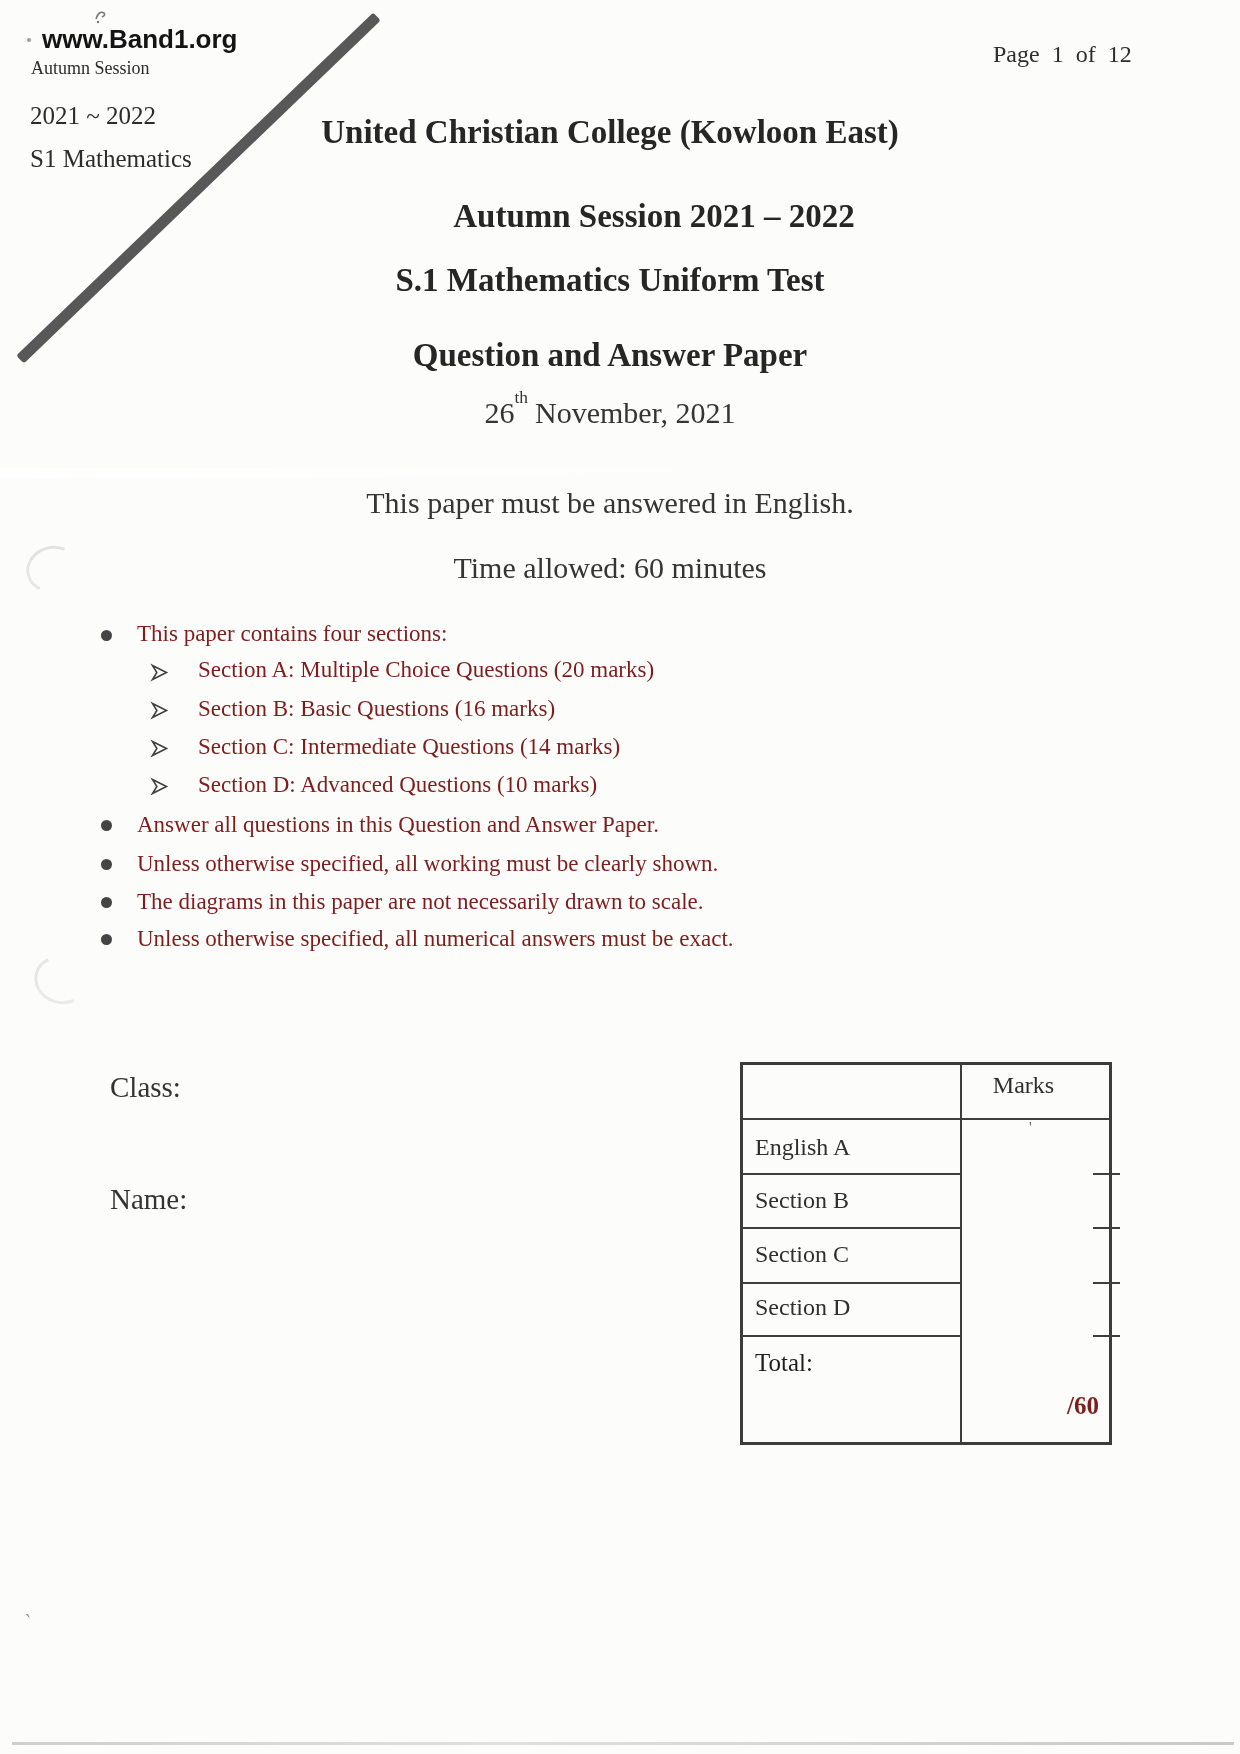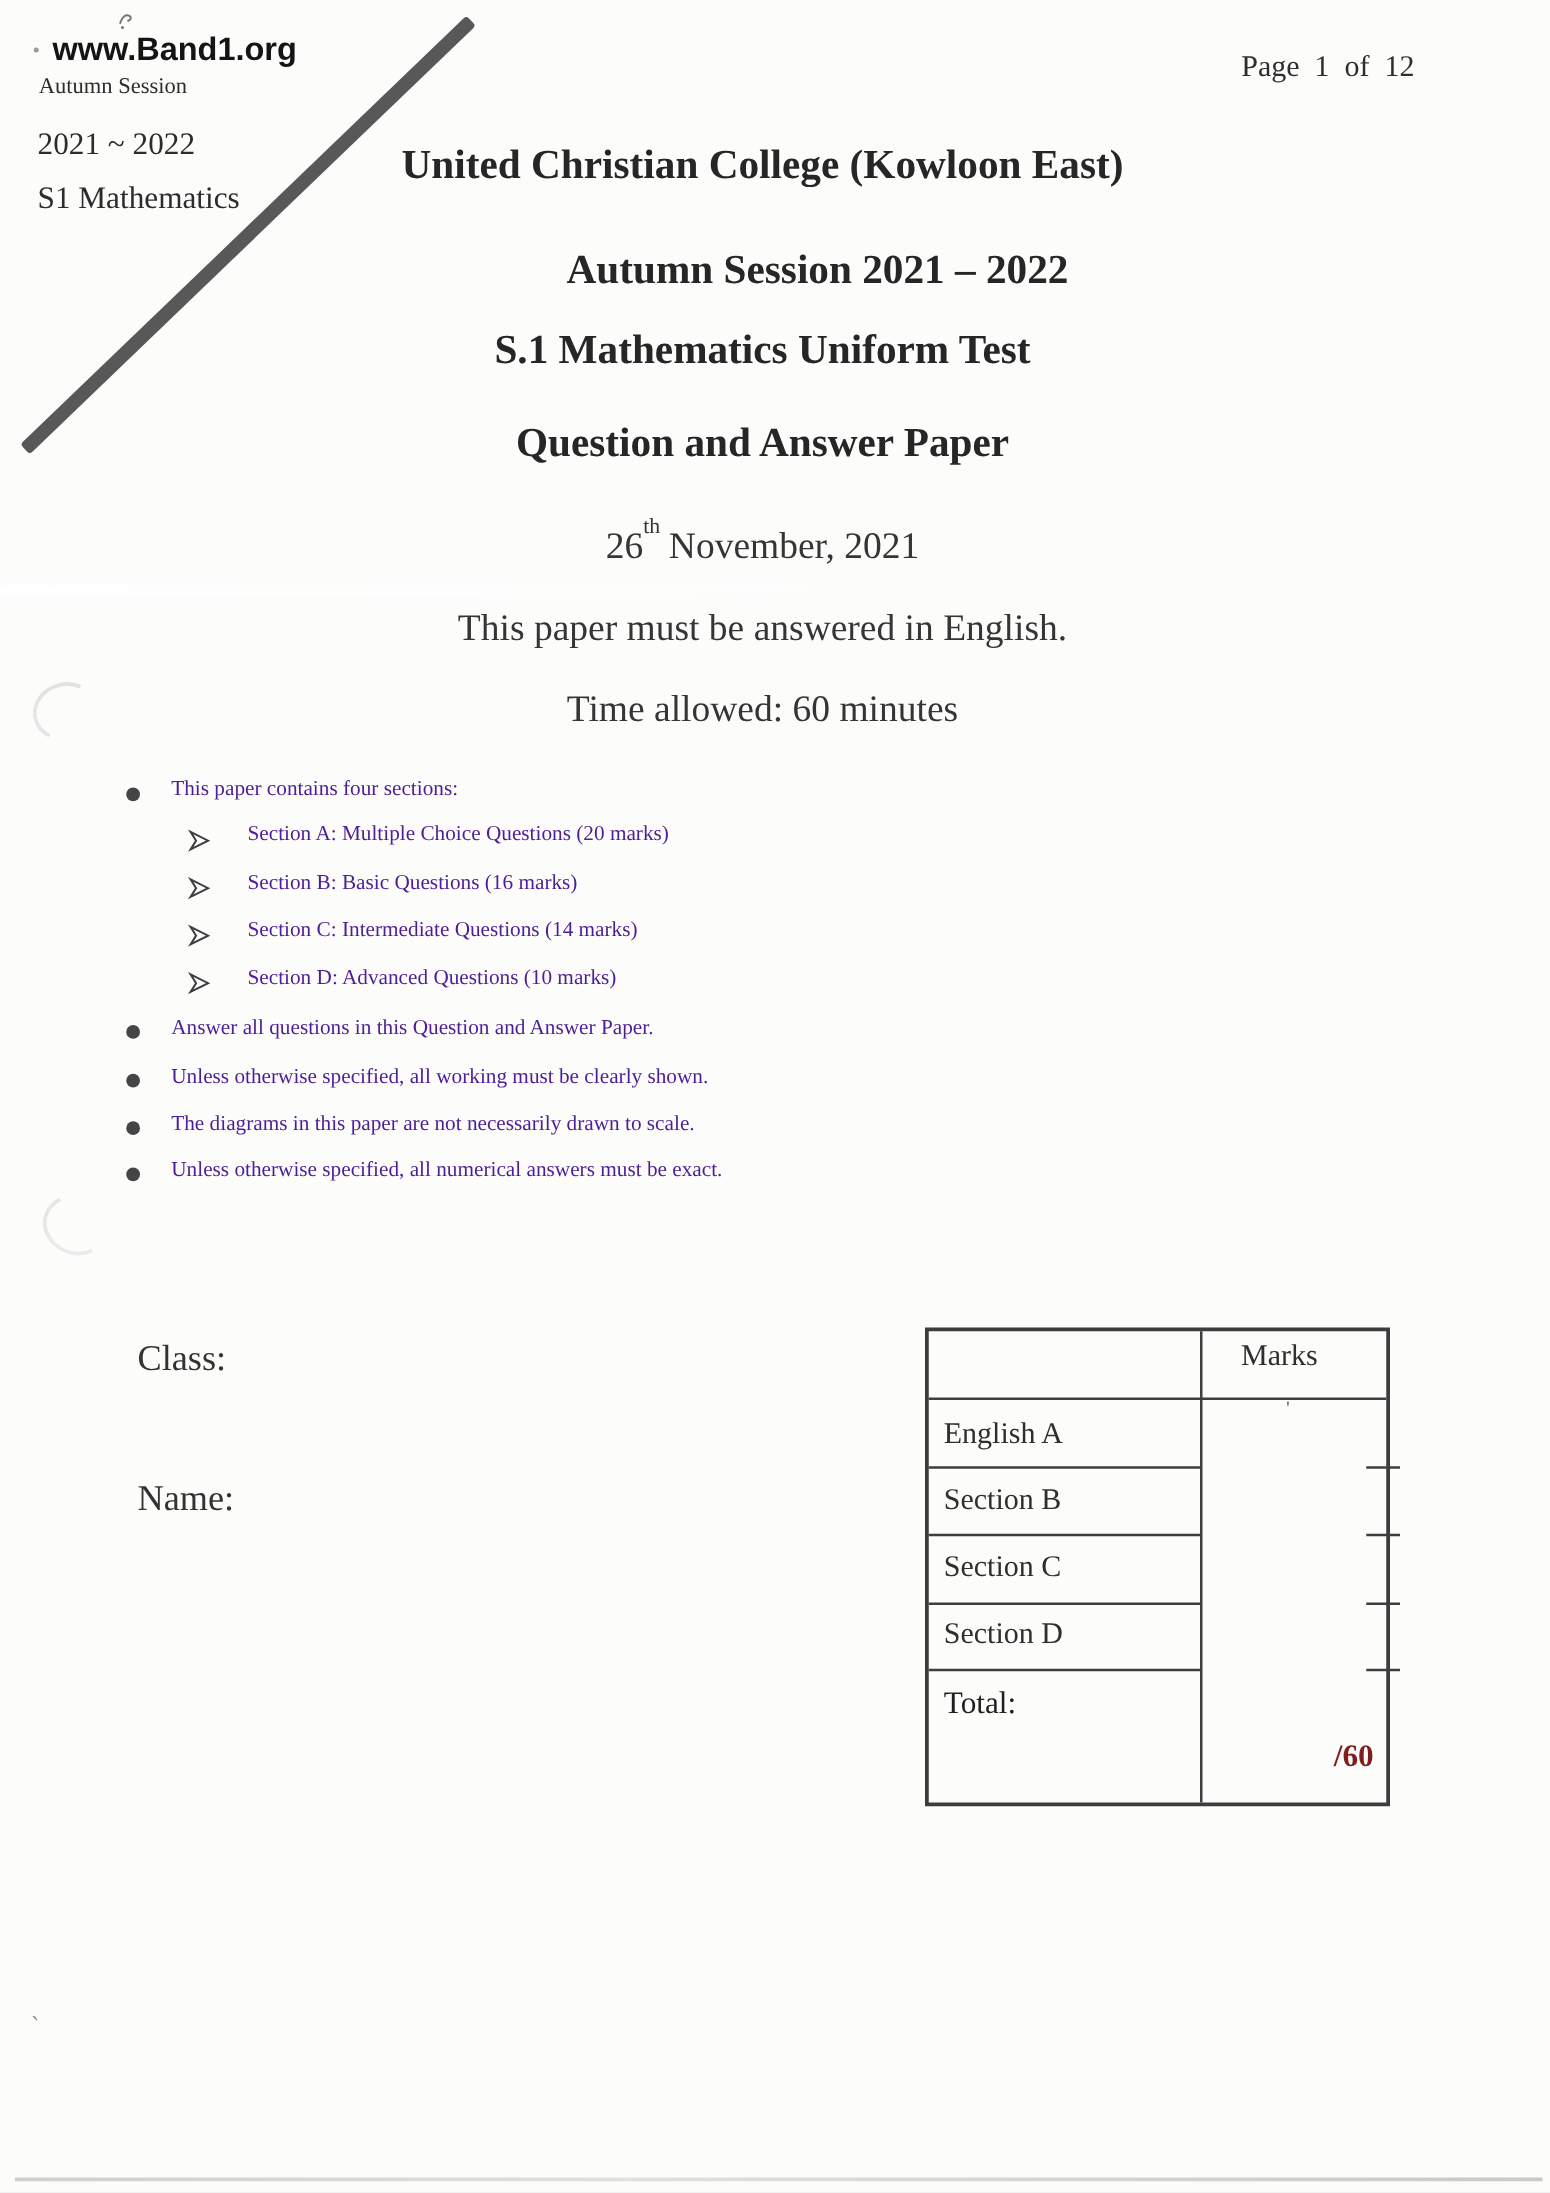--- a/index.html
+++ b/index.html
@@ -36,28 +36,28 @@
     border-left-color:#e6e6e6;border-bottom-color:#eaeaea;border-radius:50%;transform:rotate(18deg);}
   .corner-mark{left:26px;top:1596px;font-size:20px;color:#8a8a8a;transform:rotate(8deg);}
   .bottom-line{left:12px;top:1742px;width:1222px;height:3px;
     background:linear-gradient(to right,#cfcfcf,#e0e0e0 40%,#d2d2d2 75%,#c9c9c9);}
 
   
   .centered{left:0;width:1220px;text-align:center;}
   .h-bold{font-weight:bold;font-size:33px;color:#262626;}
   .h1{top:116px;} .h2{top:200px;padding-left:44px;} .h3{top:264px;} .h4{top:339px;}
   .body-line{font-size:30px;color:#353535;}
-  .date-line{top:421px;text-align:center;}
+  .date-line{top:398px;text-align:center;}
   .date-line sup{font-size:0.58em;position:relative;top:-0.5em;}
   .date-rest{margin-left:7px;}
   .english-line{top:488px;}
   .time-line{top:553px;}
 
   
-  .instr{font-size:17px;color:#4c1d95;}
+  .instr{font-size:23px;color:#7f1d1d;}
   .dot{width:11px;height:11px;border-radius:50%;background:#454545;left:101px;}
   .arrow{left:149px;width:21px;height:21px;}
   .t-intro{left:137px;top:622px;}
   .t-sa{left:198px;top:658px;} .t-sb{left:198px;top:697px;}
   .t-sc{left:198px;top:735px;} .t-sd{left:198px;top:773px;}
   .t-b1{left:137px;top:813px;} .t-b2{left:137px;top:852px;}
   .t-b3{left:137px;top:890px;} .t-b4{left:137px;top:927px;}
   .dot1{top:630px;} .dot2{top:820px;} .dot3{top:859px;} .dot4{top:897px;} .dot5{top:934px;}
   .ar1{top:662px;} .ar2{top:700px;} .ar3{top:738px;} .ar4{top:776px;}
 

